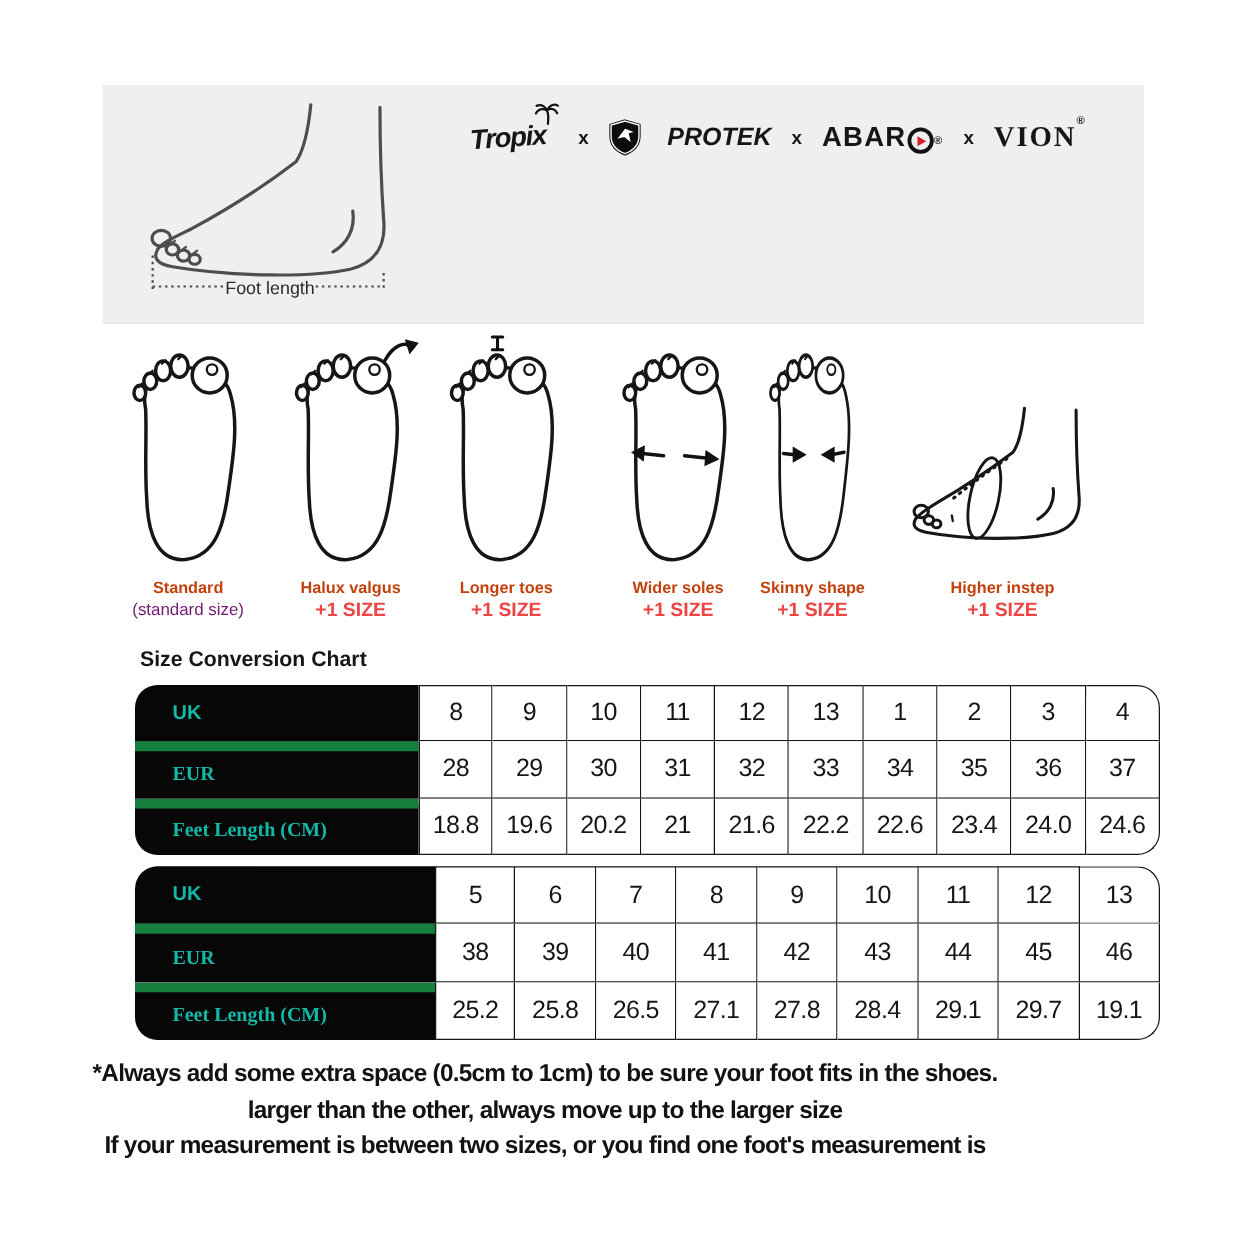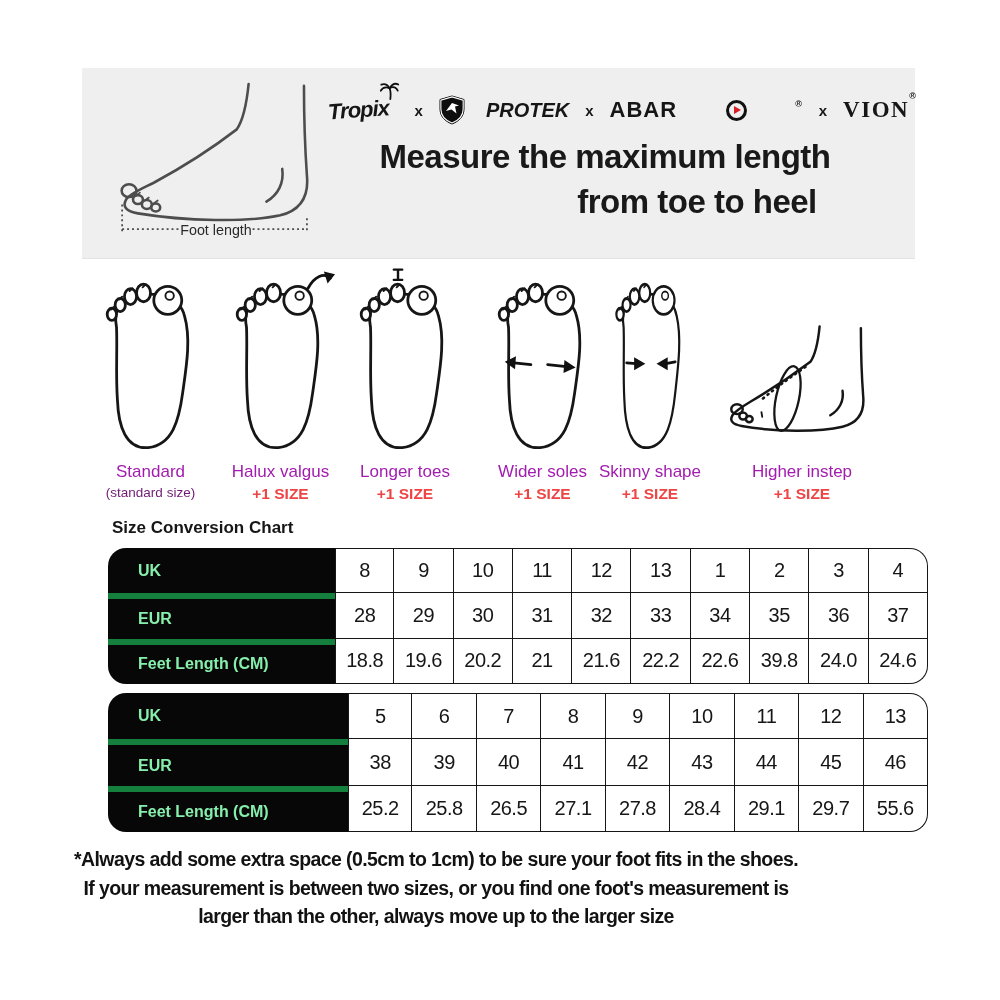--- a/index.html
+++ b/index.html
@@ -11,54 +11,54 @@
           border-bottom:1px solid #e3e3e3;}
   .side-foot{position:absolute;left:16px;top:10px;}
   .brands{position:absolute;left:258px;top:14px;width:565px;height:56px;display:flex;
           align-items:center;justify-content:center;gap:16px;}
   .sep{font-size:15px;font-weight:bold;color:#161616;}
   .tropix{position:relative;font-style:italic;font-weight:bold;font-size:22px;
           transform:rotate(-4deg);letter-spacing:-1px;padding-right:10px;}
   .tropix .palm{position:absolute;top:-13px;right:-2px;}
   .protek{display:flex;align-items:center;gap:21px;font-weight:bold;font-style:italic;
           font-size:20px;letter-spacing:0;}
-  .abaro{display:flex;align-items:center;font-weight:bold;font-size:22px;letter-spacing:1px;gap:48px;}
+  .abaro{display:flex;align-items:flex-end;font-weight:bold;font-size:22px;letter-spacing:1px;}
   .abaro-o{display:inline-flex;align-items:center;justify-content:center;width:15px;height:15px;
            border:3.5px solid #111;border-radius:50%;margin-left:1px;}
   .abaro-o .tri{width:0;height:0;border-top:4.5px solid transparent;border-bottom:4.5px solid transparent;
            border-left:7px solid #d81f26;margin-left:2px;}
   .vion{font-family:"Liberation Serif",serif;font-size:23px;font-weight:600;letter-spacing:1.5px;}
   .reg{font-size:9px;vertical-align:top;position:relative;top:-6px;font-family:"Liberation Sans",sans-serif;font-style:normal;}
   .headline{position:absolute;left:263px;top:66px;width:520px;text-align:center;
             font-weight:bold;font-size:33px;line-height:45px;letter-spacing:-0.5px;color:#191919;}
   .headline .l2{transform:translateX(92px);}
 
   
   .ft-col{position:absolute;top:262px;text-align:center;}
   .ft-fig{height:194px;display:flex;align-items:flex-end;justify-content:center;}
-  .ft-label{margin-top:6px;font-size:17px;font-weight:normal;color:#a21caf;}
+  .ft-label{margin-top:6px;font-size:13px;font-weight:bold;color:#c2410c;}
   .ft-sub{margin-top:3px;font-size:15.5px;font-weight:bold;color:#ef4444;}
   .ft-sub.plain{font-size:13.5px;font-weight:normal;color:#701a75;}
   .c1{left:88px;width:125px;}  .c2{left:213px;width:135px;} .c3{left:345px;width:120px;}
   .c4{left:480px;width:125px;} .c5{left:585px;width:130px;} .c6{left:712px;width:180px;}
 
   
   .chart-title-row{position:absolute;left:112px;top:518px;display:flex;align-items:baseline;gap:18px;flex-direction:column;}
   .chart-title{font-size:17px;font-weight:bold;letter-spacing:0;}
   .chart-model{font-size:22px;font-weight:normal;letter-spacing:1px;color:#4c1d95;}
 
   
   .size-table{position:absolute;display:grid;}
   .t0{left:108px;top:548px;width:820px;grid-template-columns:227px repeat(10,1fr);
       grid-template-rows:repeat(3,45.4px);}
   .t1{left:108px;top:693px;width:820px;grid-template-columns:240px repeat(9,1fr);
       grid-template-rows:repeat(3,46.4px);}
-  .size-table .lbl{background:#070707;color:#86efac;font-weight:bold;font-size:16px;
+  .size-table .lbl{background:#070707;color:#14b8a6;font-weight:bold;font-size:16px;
       display:flex;align-items:center;padding-left:30px;box-sizing:border-box;}
-  .size-table .lbl.mid{border-top:6px solid #15803d;}
+  .size-table .lbl.mid{border-top:8px solid #15803d;font-family:Liberation Serif, serif;}
   .size-table .lbl.first{border-top-left-radius:18px;}
   .size-table .lbl.last{border-bottom-left-radius:18px;}
   .size-table .val{background:#fff;border-right:1.5px solid #161616;border-bottom:1.5px solid #161616;
       display:flex;align-items:center;justify-content:center;font-size:20px;color:#161616;
       box-sizing:border-box;letter-spacing:-0.5px;}
   .size-table .val.r0{border-top:1.5px solid #161616;}
   .size-table .val.c0{border-left:1.5px solid #161616;}
   .size-table .val.r0.cl{border-top-right-radius:18px;}
   .size-table .val.rl.cl{border-bottom-right-radius:18px;}
 
@@ -140,24 +140,20 @@
           </span>
         <span class="reg">®</span>
       </span>
       <span class="sep">x</span>
 
       <span class="vion">
         <span>VION</span><span class="reg">®</span>
       </span>
     </div>
 
-    <div class="headline">
-      <div class="l1">Measure the maximum length</div>
-      <div class="l2">from toe to heel</div>
-    </div>
   </section>
 
   <div class="ft-col c1">
     <div class="ft-fig">
       <svg width="114" height="192" viewBox="0 0 122 206">
           <use href="#footsole" transform="translate(0,14)"></use>
         </svg>
     </div>
     <div class="ft-label">Standard</div>
     <div class="ft-sub plain">(standard size)</div>
@@ -271,21 +267,21 @@
         <div class="val">36</div>
         <div class="val cl">37</div>
         <div class="lbl mid last">Feet Length (CM)</div>
         <div class="val c0 rl">18.8</div>
         <div class="val rl">19.6</div>
         <div class="val rl">20.2</div>
         <div class="val rl">21</div>
         <div class="val rl">21.6</div>
         <div class="val rl">22.2</div>
         <div class="val rl">22.6</div>
-        <div class="val rl">39.8</div>
+        <div class="val rl">23.4</div>
         <div class="val rl">24.0</div>
         <div class="val cl rl">24.6</div>
       </div>
       <div class="size-table t1">
         <div class="lbl first">UK</div>
         <div class="val r0 c0">5</div>
         <div class="val r0">6</div>
         <div class="val r0">7</div>
         <div class="val r0">8</div>
         <div class="val r0">9</div>
@@ -305,22 +301,22 @@
         <div class="val cl">46</div>
         <div class="lbl mid last">Feet Length (CM)</div>
         <div class="val c0 rl">25.2</div>
         <div class="val rl">25.8</div>
         <div class="val rl">26.5</div>
         <div class="val rl">27.1</div>
         <div class="val rl">27.8</div>
         <div class="val rl">28.4</div>
         <div class="val rl">29.1</div>
         <div class="val rl">29.7</div>
-        <div class="val cl rl">55.6</div>
+        <div class="val cl rl">19.1</div>
       </div>
     </div>
 
   <footer class="note">
     <div>*Always add some extra space (0.5cm to 1cm) to be sure your foot fits in the shoes.</div>
+    <div>larger than the other, always move up to the larger size</div>
     <div>If your measurement is between two sizes, or you find one foot's measurement is</div>
-    <div>larger than the other, always move up to the larger size</div>
   </footer>
 </div>
 
 </body></html>

